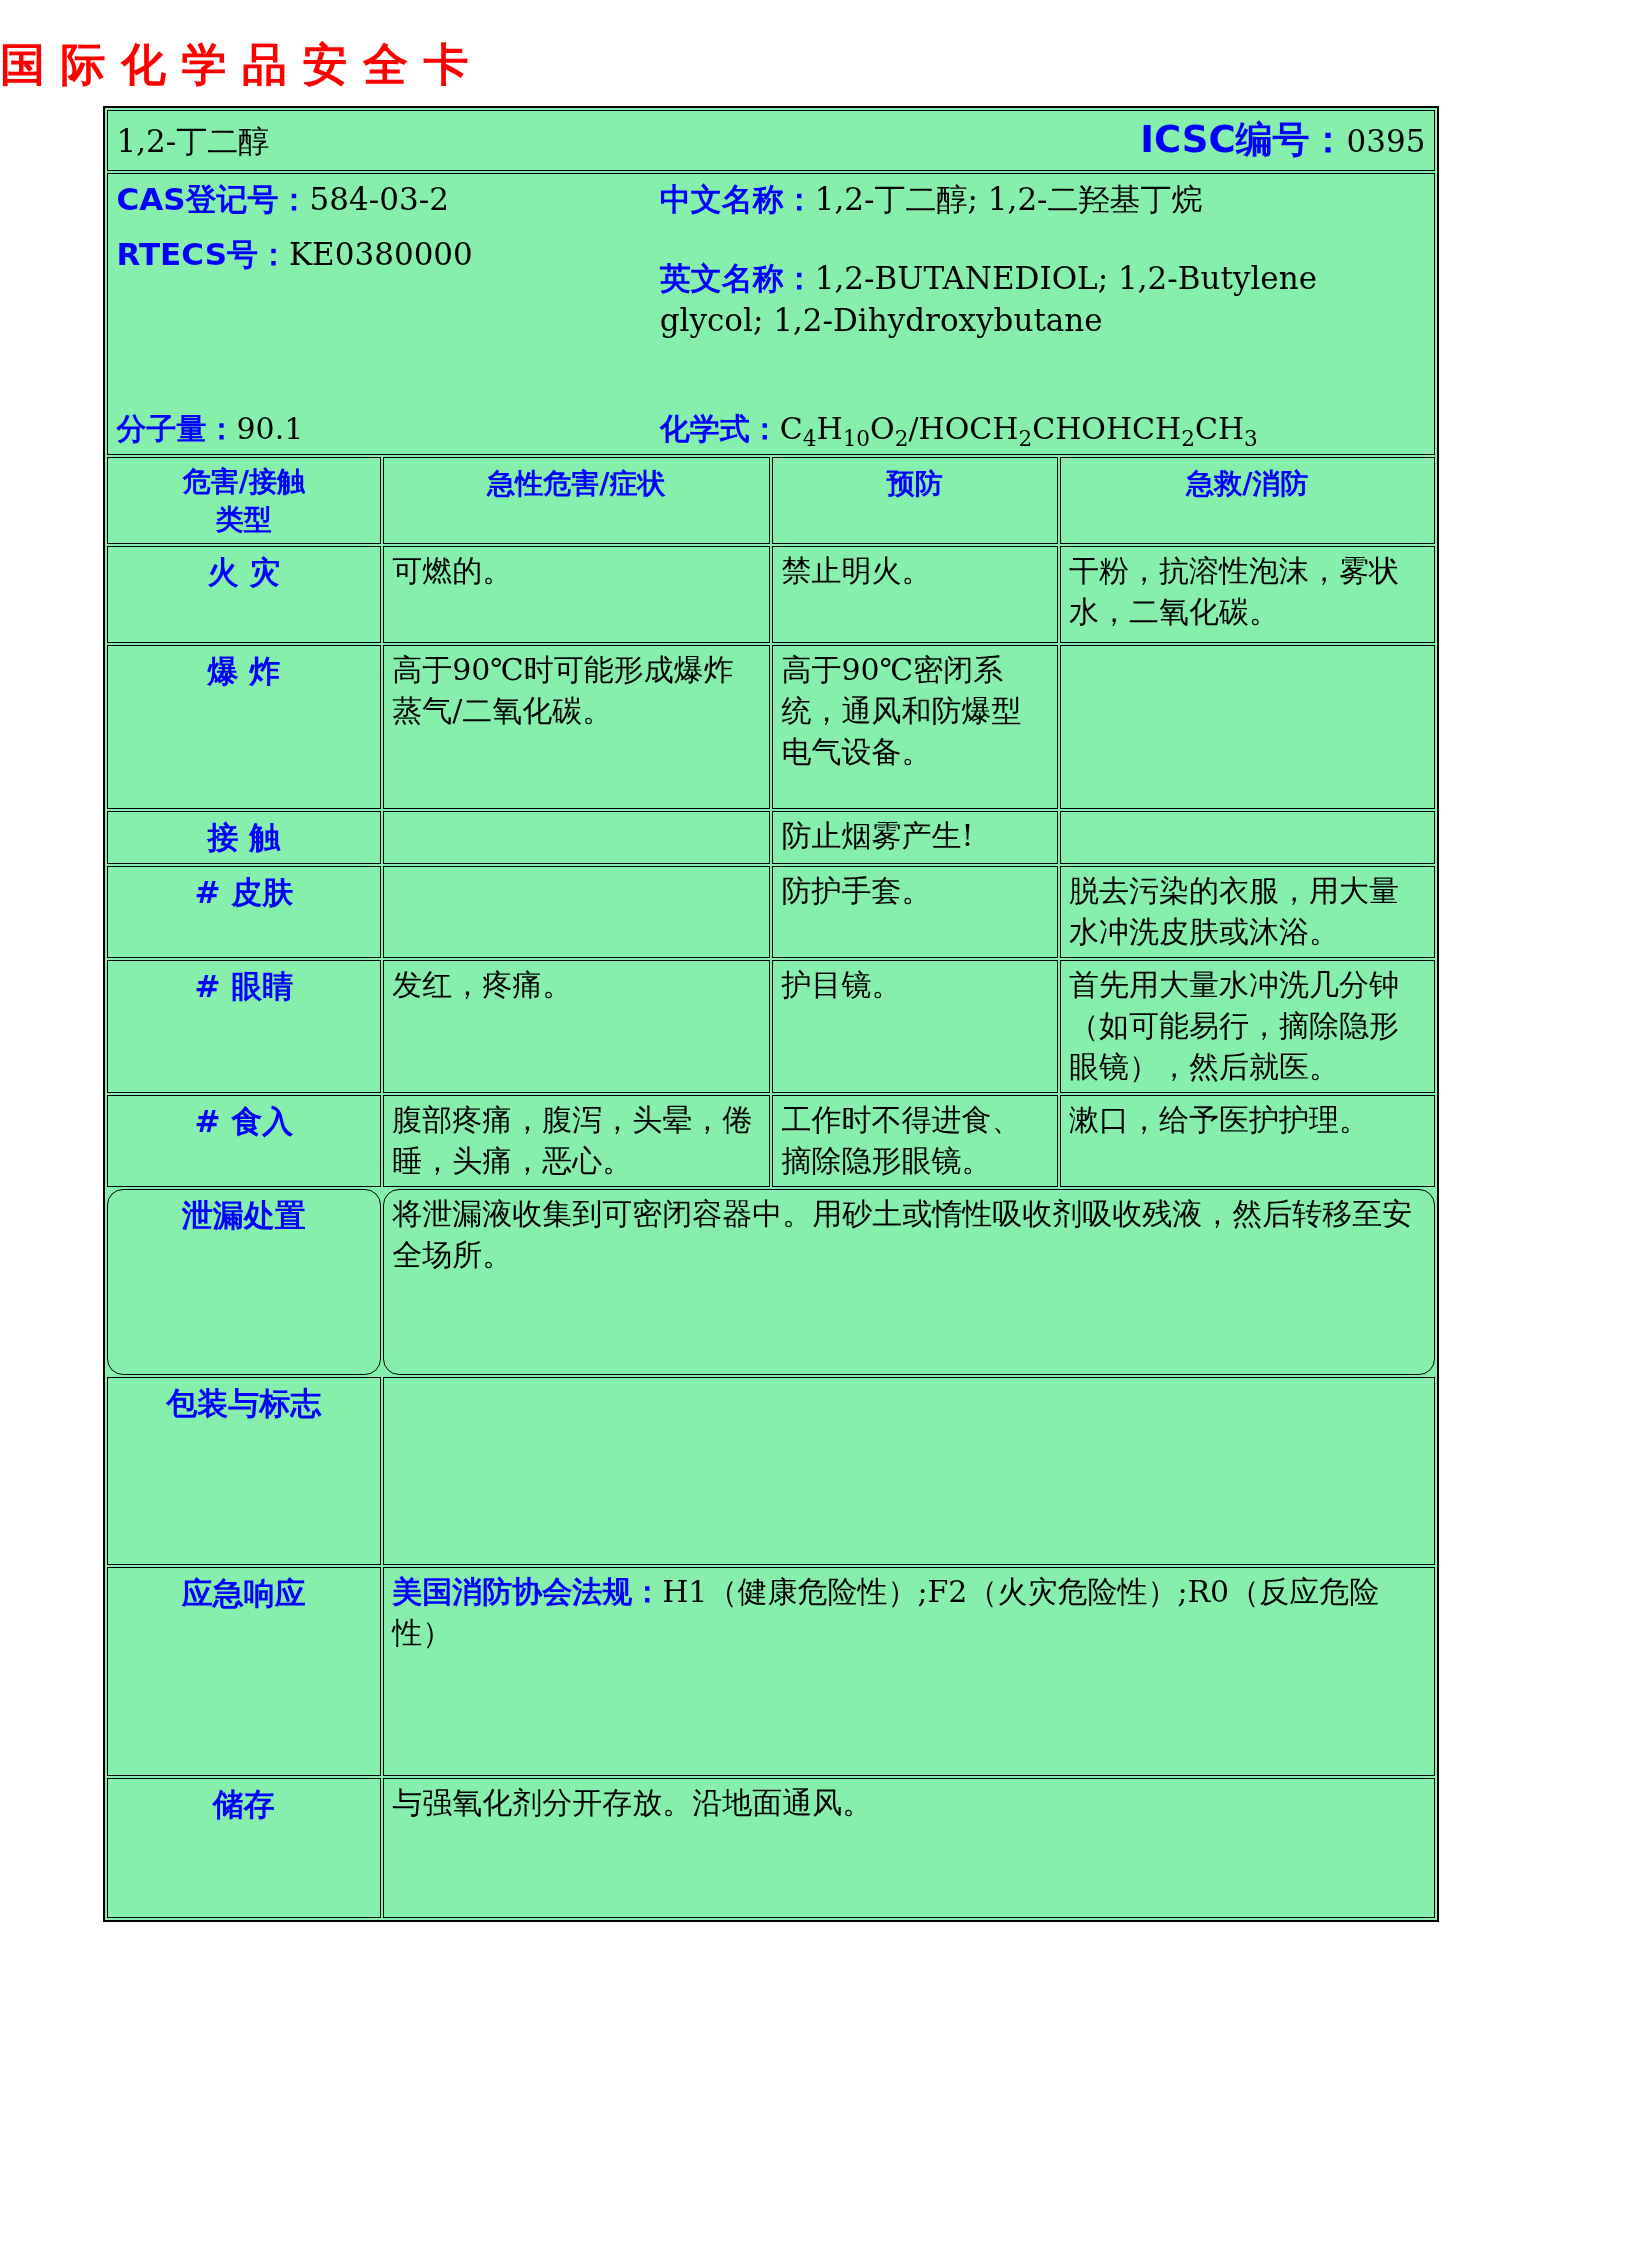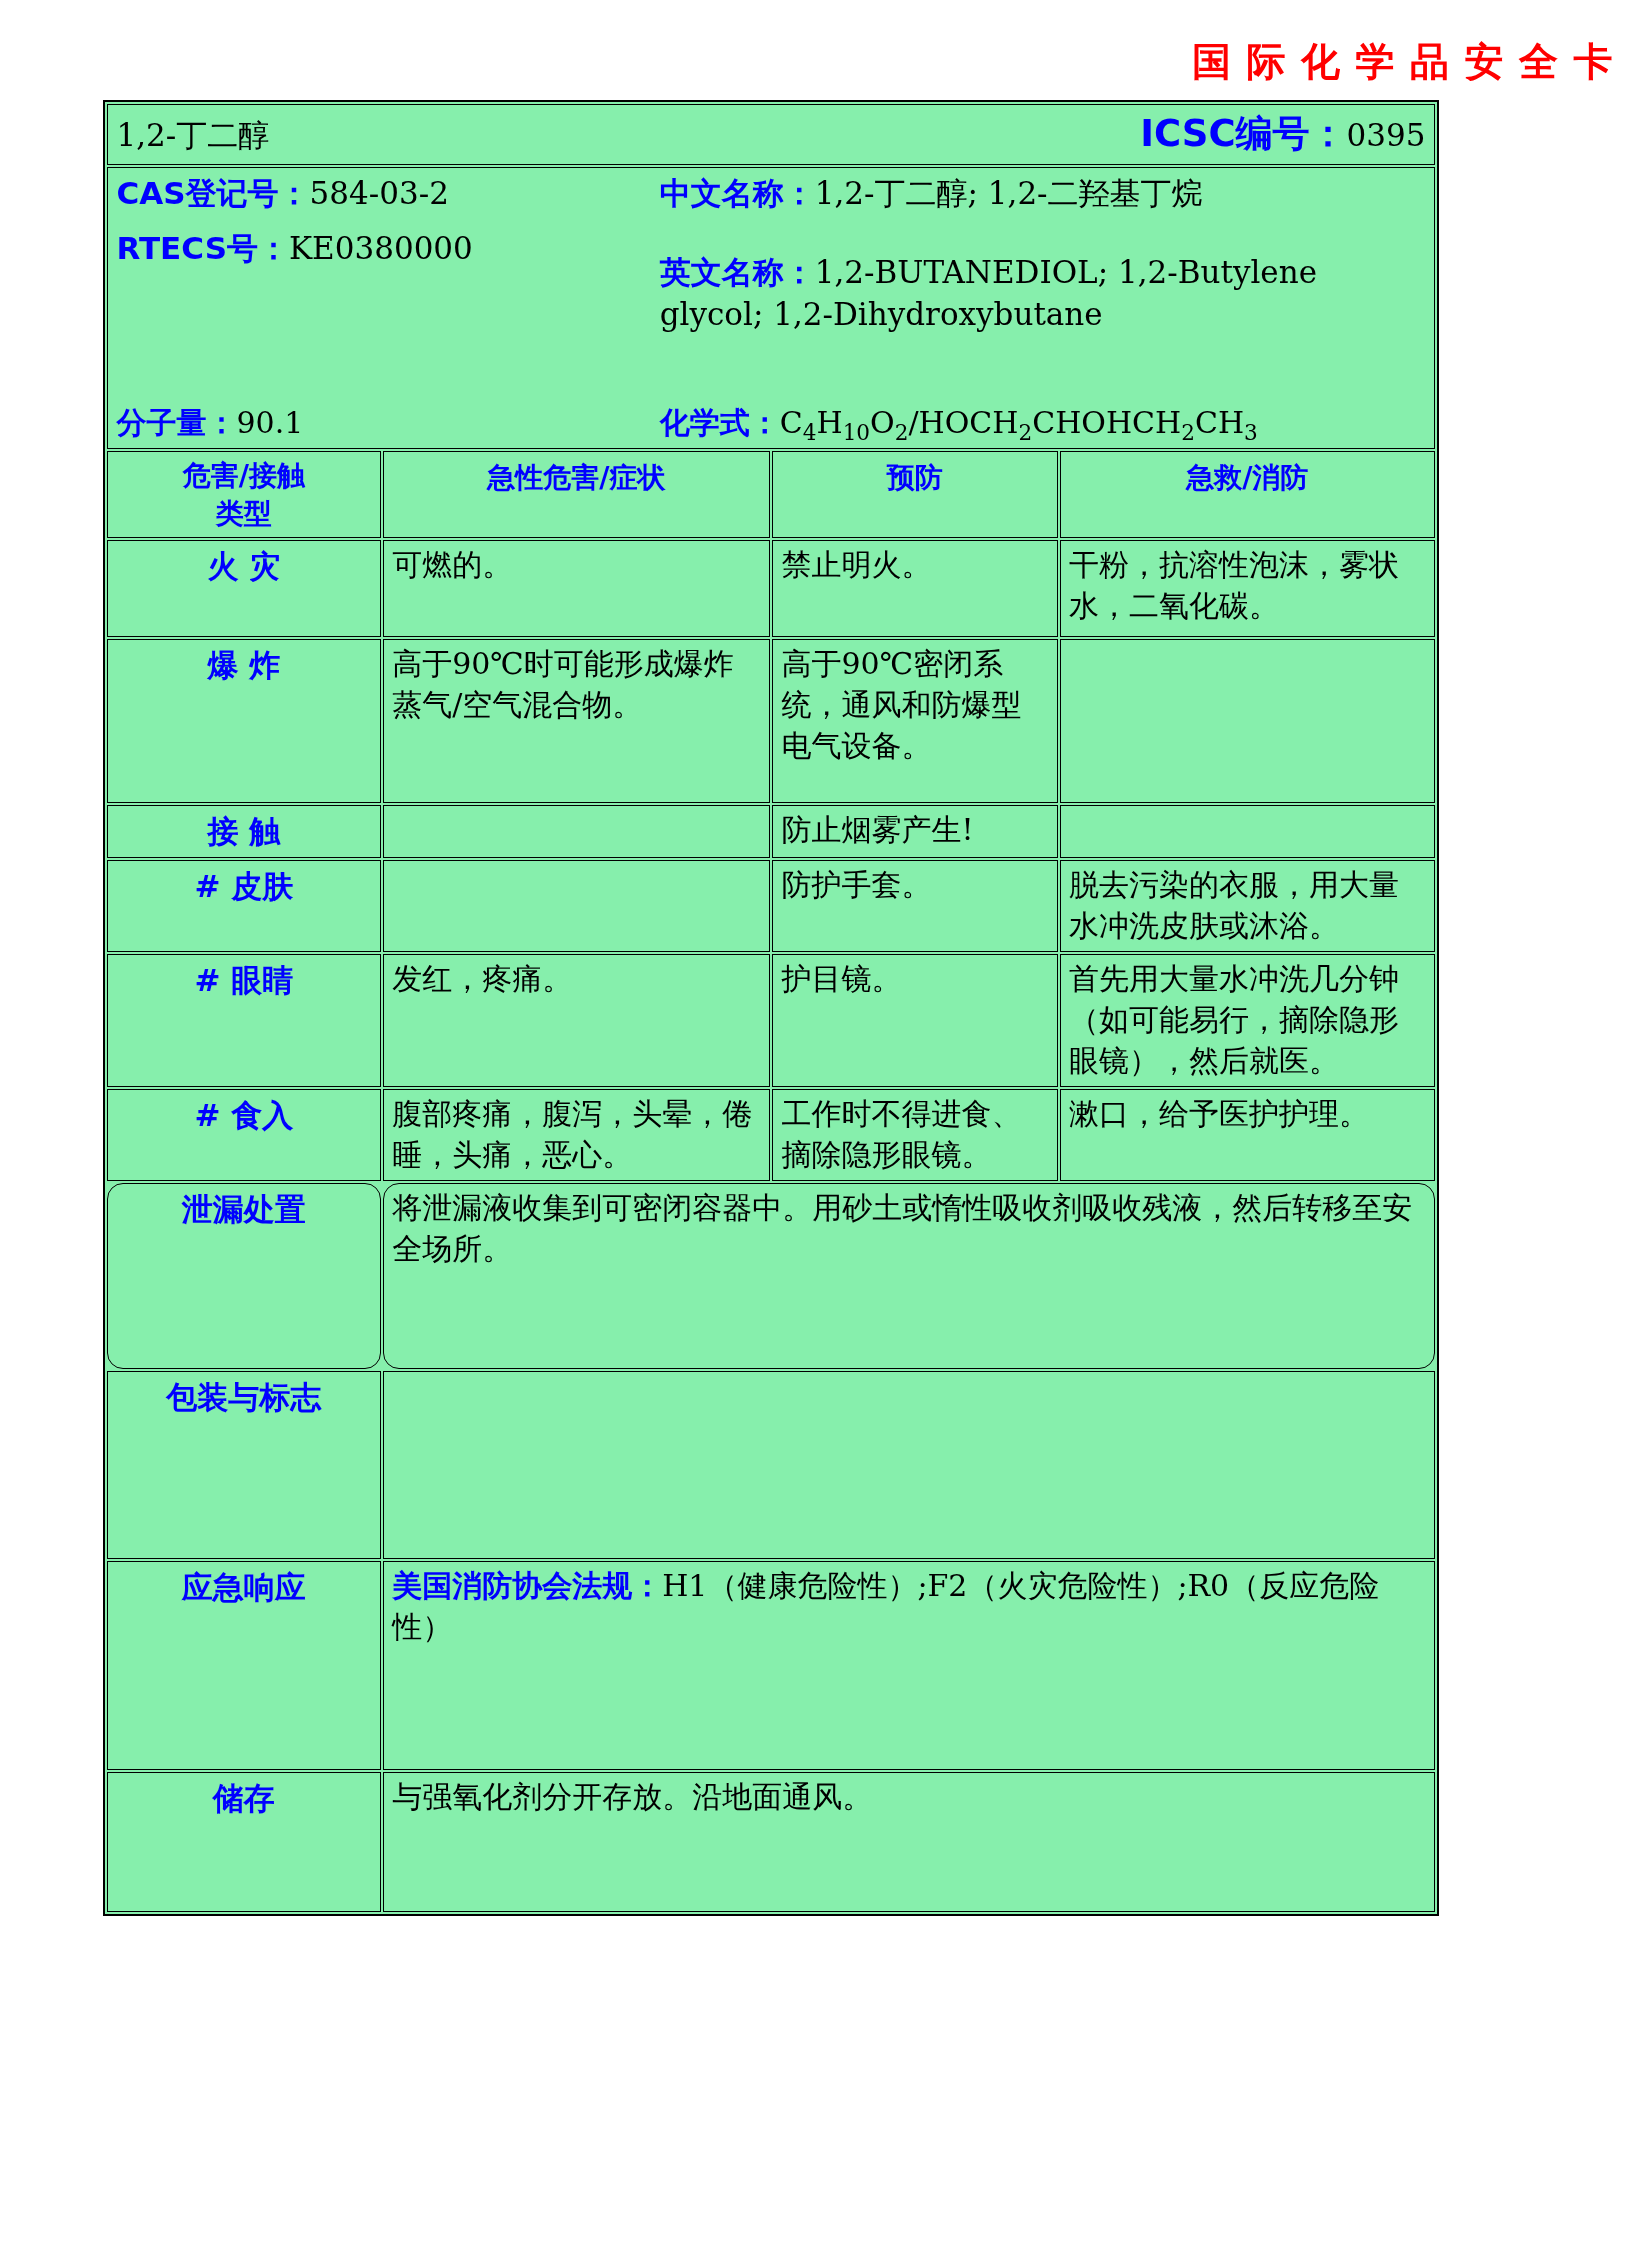--- a/index.html
+++ b/index.html
@@ -9,24 +9,24 @@
   }
   *{box-sizing:border-box;}
   html,body{margin:0;padding:0;}
   body{
     width:1628px;height:2261px;overflow:hidden;
     background:#ffffff;color:var(--ink);
     font-family:"DejaVu Serif","Liberation Serif",serif;
   }
   .page-title{
     margin:35px 0 11.3px 0;
-    text-align:right;
+    text-align:left;
     font-family:"DejaVu Sans","Liberation Sans",sans-serif;
     font-weight:bold;
-    font-size:39px;
+    font-size:45px;
     letter-spacing:15.5px;
     color:var(--title-red);
   }
   table.card{
     margin-left:103px;
     width:1336px;
     table-layout:fixed;
     border-collapse:separate;
     border-spacing:2.1px;
     border:2.8px solid #000;
@@ -141,21 +141,21 @@
 
   <tr class="r-fire">
     <td class="label-cell"><span class="blue">火 灾</span></td>
     <td>可燃的。</td>
     <td>禁止明火。</td>
     <td>干粉，抗溶性泡沫，雾状水，二氧化碳。</td>
   </tr>
 
   <tr class="r-expl">
     <td class="label-cell"><span class="blue">爆 炸</span></td>
-    <td>高于90℃时可能形成爆炸蒸气/空气混合物。</td>
+    <td>高于90℃时可能形成爆炸蒸气/二氧化碳。</td>
     <td>高于90℃密闭系统，通风和防爆型电气设备。</td>
     <td></td>
   </tr>
 
   <tr class="r-contact">
     <td class="label-cell"><span class="blue">接 触</span></td>
     <td></td>
     <td>防止烟雾产生!</td>
     <td></td>
   </tr>

